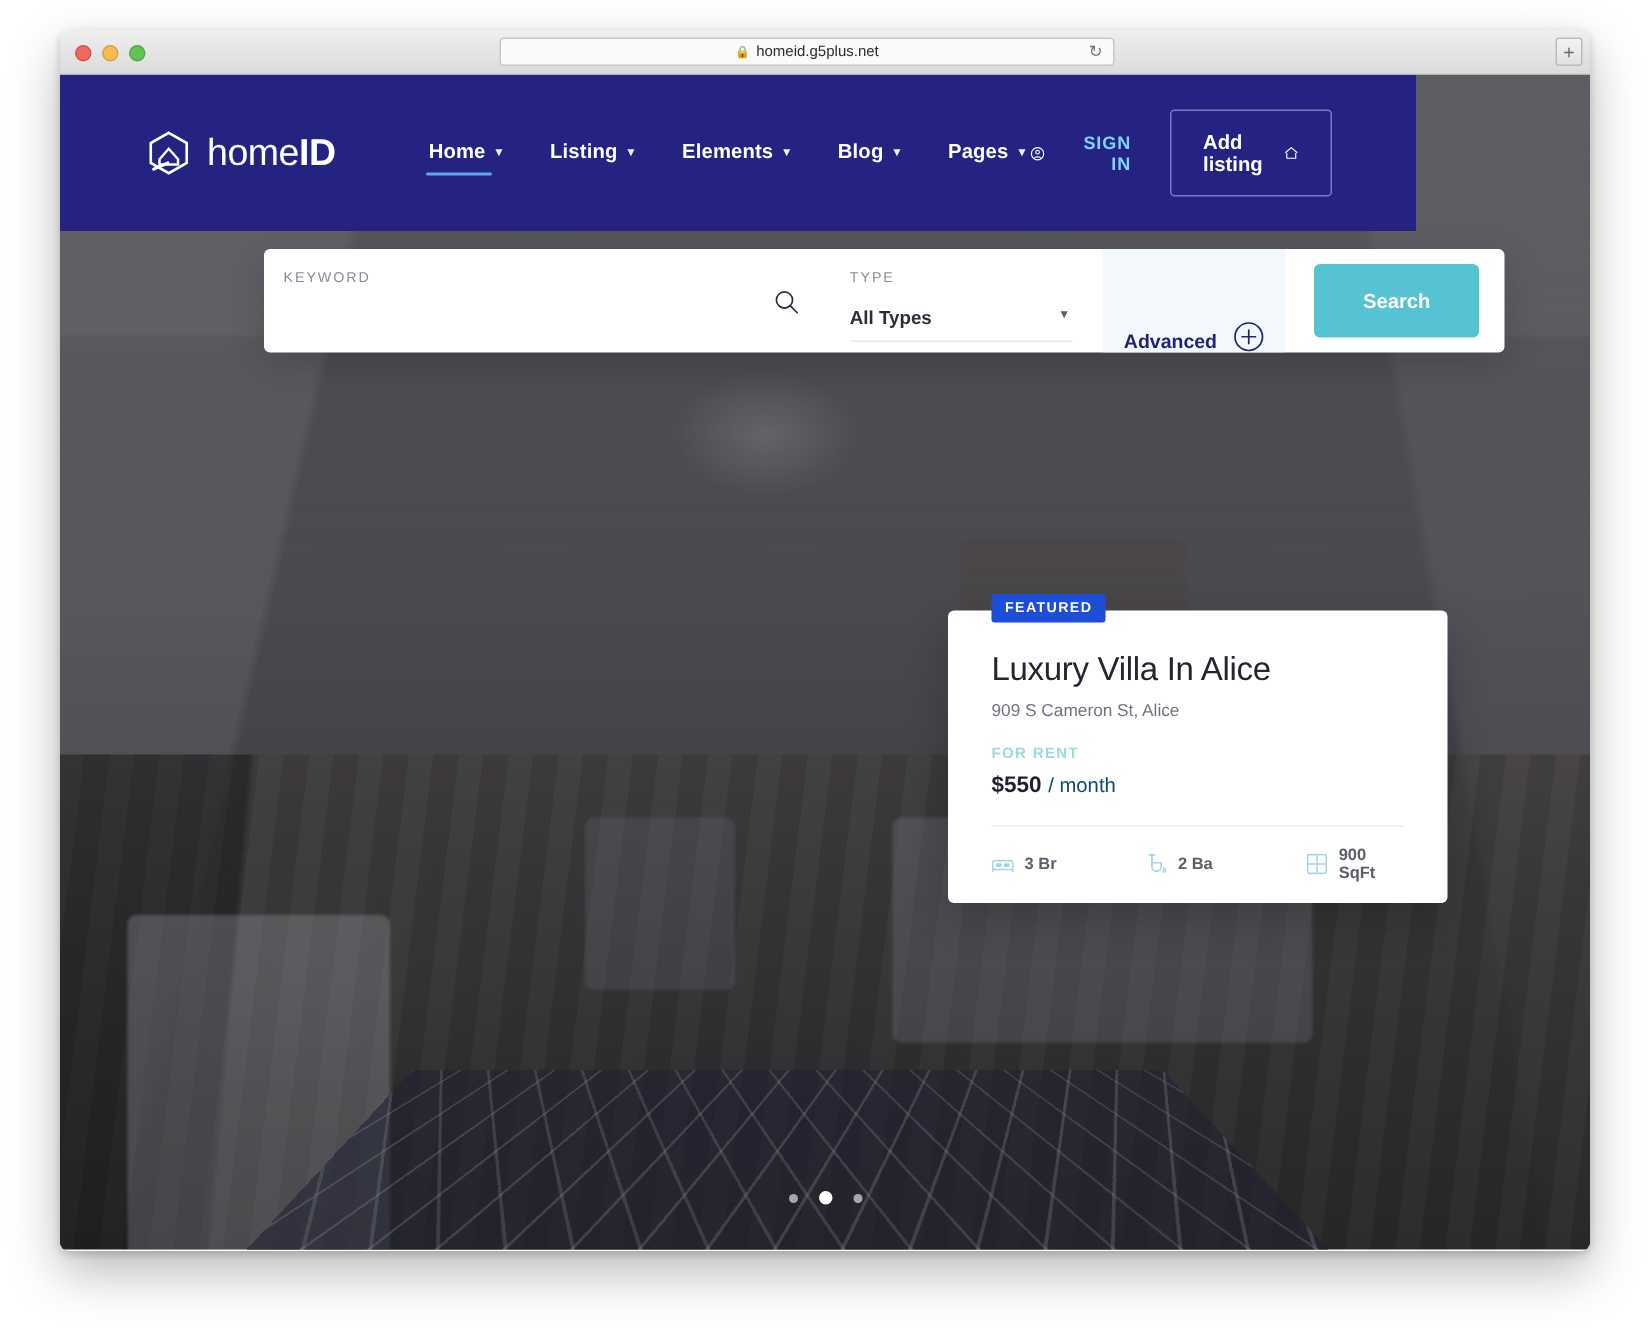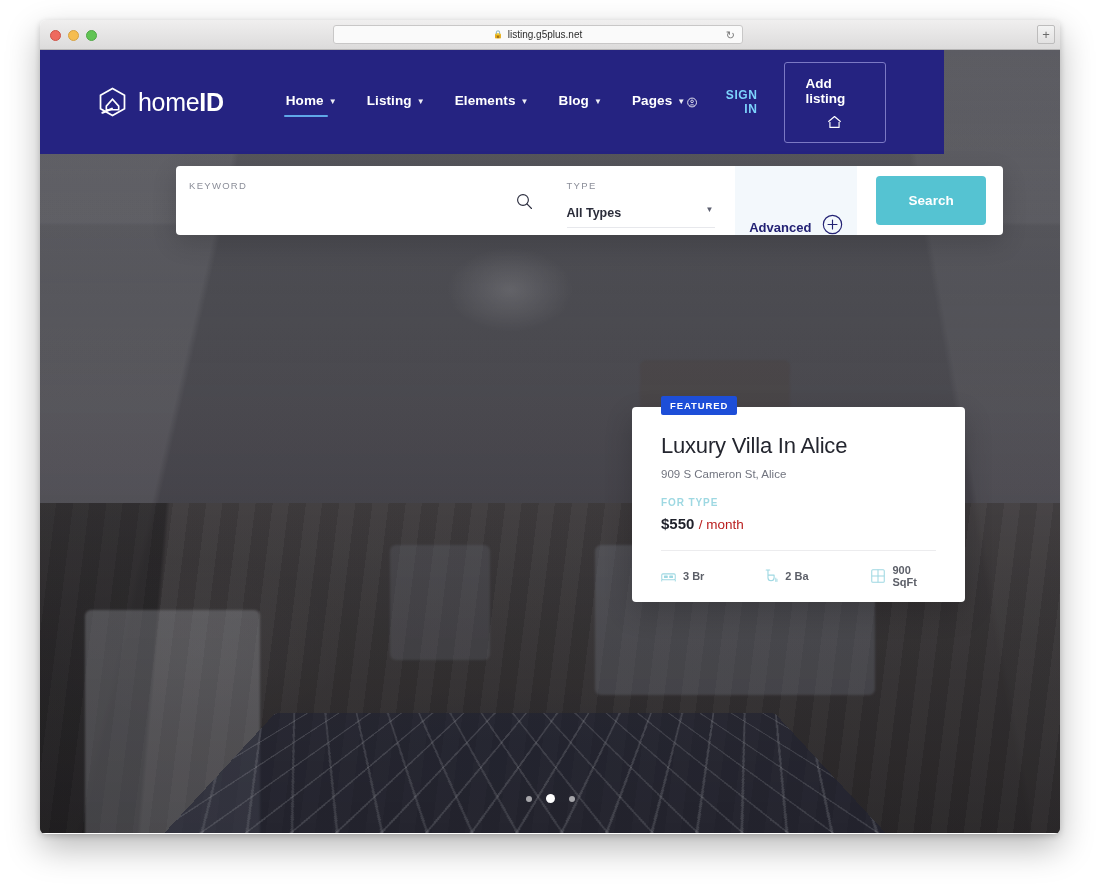--- a/index.html
+++ b/index.html
@@ -169,21 +169,21 @@
     display: flex; align-items: center; gap: 22px;
     color: #7dd3fc; font-size: 12px; font-weight: 700;
     letter-spacing: 0.6px;
     text-align: right;
   }
   .add-listing {
     display: flex; align-items: center; gap: 9px;
     border: 1px solid #7b79c4;
     border-radius: 3px;
     padding: 13px 21px;
-    color: #ffffff; font-size: 13.5px; font-weight: 600; flex-direction: column;
+    color: #ffffff; font-size: 13.5px; font-weight: 600;
   }
 
   
   .searchbar {
     position: absolute;
     left: 136px; top: 116px;
     width: 827px; height: 69px;
     background: #ffffff;
     border-radius: 4px;
     box-shadow: 0 8px 24px rgba(0,0,0,0.16);
@@ -261,21 +261,21 @@
   }
   .card-address {
     font-size: 11.5px; color: #71747f; margin-top: 9px;
   }
   .card-status {
     font-size: 10px; color: #9ed8e2; font-weight: 600;
     letter-spacing: 0.9px; margin-top: 17px;
   }
   .card-price { margin-top: 7px; }
   .card-price .amount { font-size: 15px; color: #1f212b; font-weight: 700; }
-  .card-price .period { font-size: 13.5px; color: #b91c1c; font-weight: 400; }
+  .card-price .period { font-size: 13.5px; color: #0c4a6e; font-weight: 400; }
   .card-divider {
     margin-top: 17px; height: 1px; background: #ececee;
   }
   .card-specs {
     display: flex; align-items: center;
     margin-top: 13px;
   }
   .spec {
     display: flex; align-items: center; gap: 7px;
     font-size: 11px; color: #5c5f68; font-weight: bold;
@@ -305,21 +305,21 @@
 
   <div class="titlebar">
     <div class="traffic-lights">
       <div class="tl red"></div>
       <div class="tl yellow"></div>
       <div class="tl green"></div>
     </div>
 
     <div class="urlbar">
       <span class="lock">🔒</span>
-      <span class="url-text">listing.g5plus.net</span>
+      <span class="url-text">homeid.g5plus.net</span>
       <span class="reload-icon">↻</span>
     </div>
 
     <div class="newtab">+</div>
   </div>
 
   <div class="page">
 
     <div class="hero-photo"></div>
     <div class="furniture" style="left:350px;top:495px;width:100px;height:115px;"></div>
@@ -411,21 +411,21 @@
         </svg>
       </div>
 
       <button class="search-btn">Search</button>
     </div>
 
     <div class="property-card">
       <div class="featured-badge">FEATURED</div>
       <div class="card-title">Luxury Villa In Alice</div>
       <div class="card-address">909 S Cameron St, Alice</div>
-      <div class="card-status">FOR TYPE</div>
+      <div class="card-status">FOR RENT</div>
       <div class="card-price">
         <span class="amount">$550</span>
         <span class="period">/ month</span>
       </div>
       <div class="card-divider"></div>
       <div class="card-specs">
 
         <div class="spec">
           <svg width="15" height="12" viewBox="0 0 16 13">
             <rect x="0.7" y="4.2" width="14.6" height="6.3" rx="1.3" stroke="#9ed8e2" stroke-width="1.1" fill="none"></rect>

